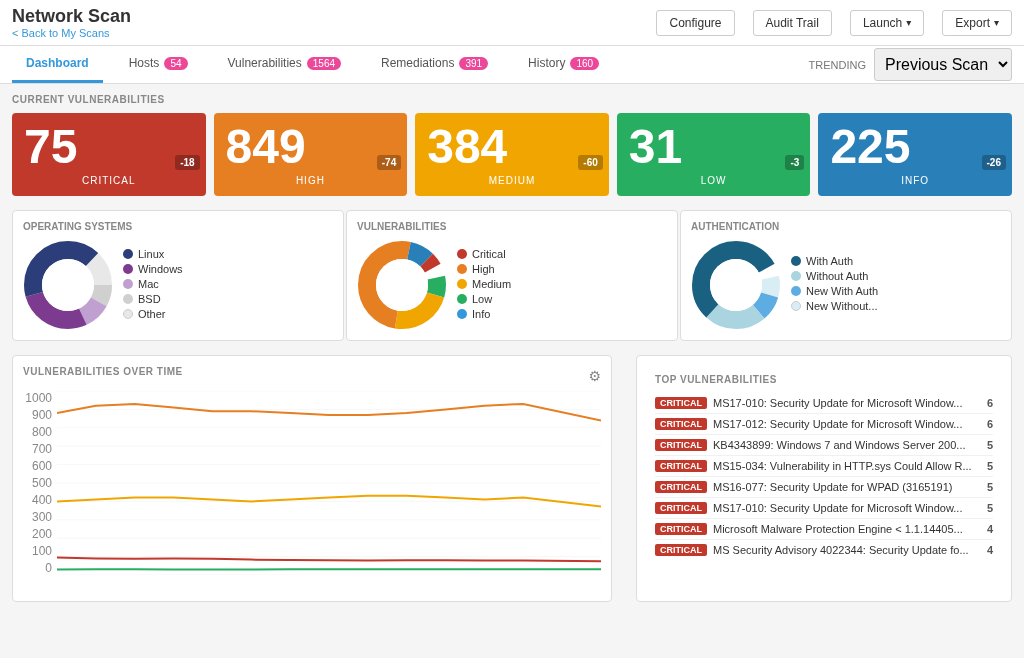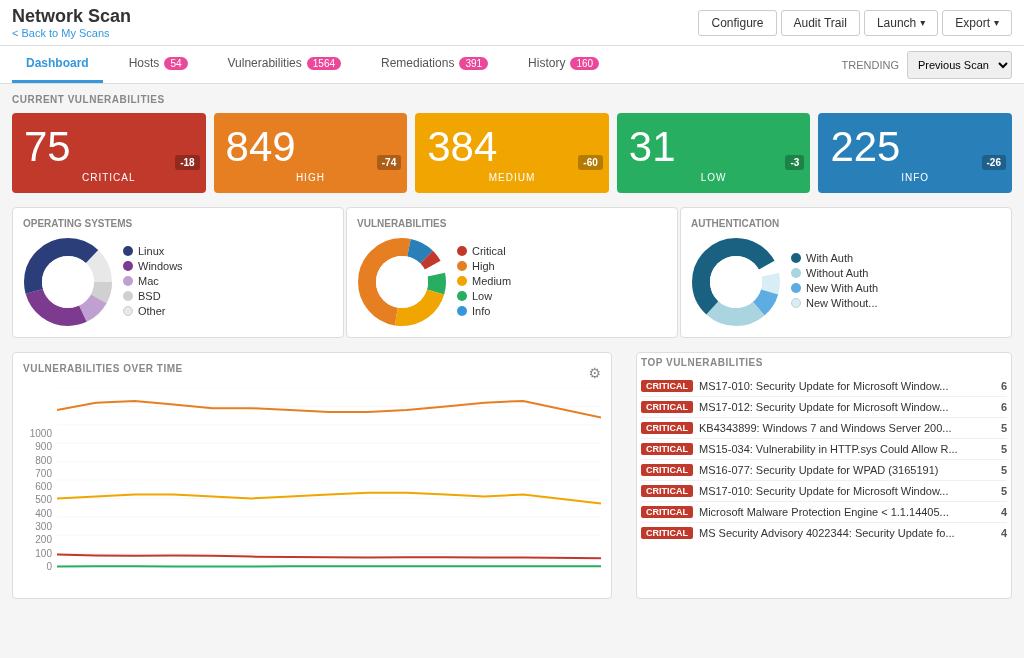--- a/index.html
+++ b/index.html
@@ -2,62 +2,62 @@
 <html><head>
   <meta charset="utf-8">
   <style>
     * { box-sizing: border-box; margin: 0; padding: 0; }
     body { font-family: Arial, sans-serif; font-size: 12px; background: #f5f5f5; color: #333; }
 
     
     .header { background: #fff; border-bottom: 1px solid #ddd; padding: 6px 12px; display: flex; justify-content: space-between; align-items: center; }
     .header-left .title { font-size: 18px; font-weight: bold; color: #333; }
     .header-left .back-link { color: #3498db; font-size: 11px; cursor: pointer; }
-    .header-right { display: flex; gap: 4px; align-items: center; }
+    .header-right { display: flex; gap: 18px; align-items: center; }
     .btn { background: #fff; border: 1px solid #ccc; border-radius: 3px; padding: 5px 12px; font-size: 12px; cursor: pointer; color: #333; display: flex; align-items: center; gap: 4px; }
     .btn-dropdown::after { content: '▾'; font-size: 10px; }
 
     
     .tabs-bar { background: #fff; border-bottom: 1px solid #ddd; padding: 0 12px; display: flex; align-items: center; justify-content: space-between; }
     .tabs { display: flex; gap: 12px; }
     .tab { padding: 10px 14px; cursor: pointer; font-size: 12px; color: #555; border-bottom: 3px solid transparent; display: flex; align-items: center; gap: 5px; }
     .tab.active { color: #3498db; border-bottom: 3px solid #3498db; font-weight: bold; }
     .tab-badge { background: #ec4899; color: #fff; border-radius: 10px; padding: 1px 6px; font-size: 10px; }
     .trending { display: flex; align-items: center; gap: 8px; font-size: 11px; color: #777; }
-    .trending select { border: 1px solid #ccc; border-radius: 3px; padding: 6px 6px; font-size: 11px; }
+    .trending select { border: 1px solid #ccc; border-radius: 3px; padding: 6px 6px; font-size: 16px; }
 
     
     .main { padding: 10px 12px; }
 
     
     .section-label { font-size: 10px; color: #888; font-weight: bold; letter-spacing: 0.5px; margin-bottom: 8px; text-transform: uppercase; }
     .vuln-cards { display: flex; gap: 8px; margin-bottom: 14px; }
     .vuln-card { flex: 1; border-radius: 4px; padding: 10px 12px; color: #fff; position: relative; min-height: 80px; display: flex; flex-direction: column; justify-content: flex-end; }
     .vuln-card .badge { position: absolute; top: 6px; right: 6px; background: rgba(0,0,0,0.25); border-radius: 3px; padding: 2px 5px; font-size: 10px; font-weight: bold; margin-top: 36px; }
-    .vuln-card .num { font-size: 42px; font-weight: 400; line-height: 1; }
+    .vuln-card .num { font-size: 48px; font-weight: 700; line-height: 1; }
     .vuln-card .label { font-size: 10px; letter-spacing: 1px; text-align: center; margin-top: 4px; }
     .card-critical { background: #c0392b; }
     .card-high { background: #e67e22; }
     .card-medium { background: #f0a500; }
     .card-low { background: #27ae60; }
     .card-info { background: #2980b9; }
 
     
     .charts-row { display: flex; gap: 2px; margin-bottom: 14px; }
     .chart-box { flex: 1; background: #fff; border: 1px solid #ddd; border-radius: 4px; padding: 10px; }
     .chart-box .chart-title { font-size: 10px; color: #888; font-weight: bold; text-transform: uppercase; margin-bottom: 8px; }
     .donut-section { display: flex; align-items: center; gap: 10px; }
     .legend { font-size: 11px; }
     .legend-item { display: flex; align-items: center; gap: 5px; margin-bottom: 3px; }
     .legend-dot { width: 10px; height: 10px; border-radius: 50%; display: inline-block; flex-shrink: 0; }
 
     
     .bottom-row { display: flex; gap: 24px; }
     .vuln-over-time { flex: 0 0 60%; background: #fff; border: 1px solid #ddd; border-radius: 4px; padding: 10px; }
-    .top-vulns { flex: 1; background: #fff; border: 1px solid #ddd; border-radius: 4px; padding: 4px; }
+    .top-vulns { flex: 1; background: #fff; border: 1px solid #ddd; border-radius: 4px; padding: 18px; }
     .chart-header { display: flex; justify-content: space-between; align-items: center; margin-bottom: 6px; }
     .gear-icon { cursor: pointer; color: #888; font-size: 14px; }
 
     
     .top-vuln-item { display: flex; align-items: center; gap: 6px; padding: 4px 0; border-bottom: 1px solid #f0f0f0; font-size: 11px; }
     .top-vuln-item:last-child { border-bottom: none; }
     .vuln-severity-badge { background: #c0392b; color: #fff; border-radius: 2px; padding: 1px 5px; font-size: 9px; font-weight: bold; flex-shrink: 0; }
     .vuln-name { flex: 1; color: #333; overflow: hidden; text-overflow: ellipsis; white-space: nowrap; }
     .vuln-count { color: #555; font-weight: bold; flex-shrink: 0; }
   </style>
@@ -251,21 +251,21 @@
 
   <div class="bottom-row">
 
     <div class="vuln-over-time">
       <div class="chart-header">
         <span class="section-label">VULNERABILITIES OVER TIME</span>
         <span class="gear-icon">⚙</span>
       </div>
       <div style="position:relative; height:200px;">
 
-        <div style="position:absolute; left:0; top:0; bottom:16px; width:32px; display:flex; flex-direction:column; justify-content:space-between; font-size:10px; color:#888; text-align:right; padding-right:3px;margin-top:40px;">
+        <div style="position:absolute; left:0; top:0; bottom:16px; width:32px; display:flex; flex-direction:column; justify-content:space-between; font-size:12px; color:#888; text-align:right; padding-right:3px;">
           <span>1000</span>
           <span>900</span>
           <span>800</span>
           <span>700</span>
           <span>600</span>
           <span>500</span>
           <span>400</span>
           <span>300</span>
           <span>200</span>
           <span>100</span>

